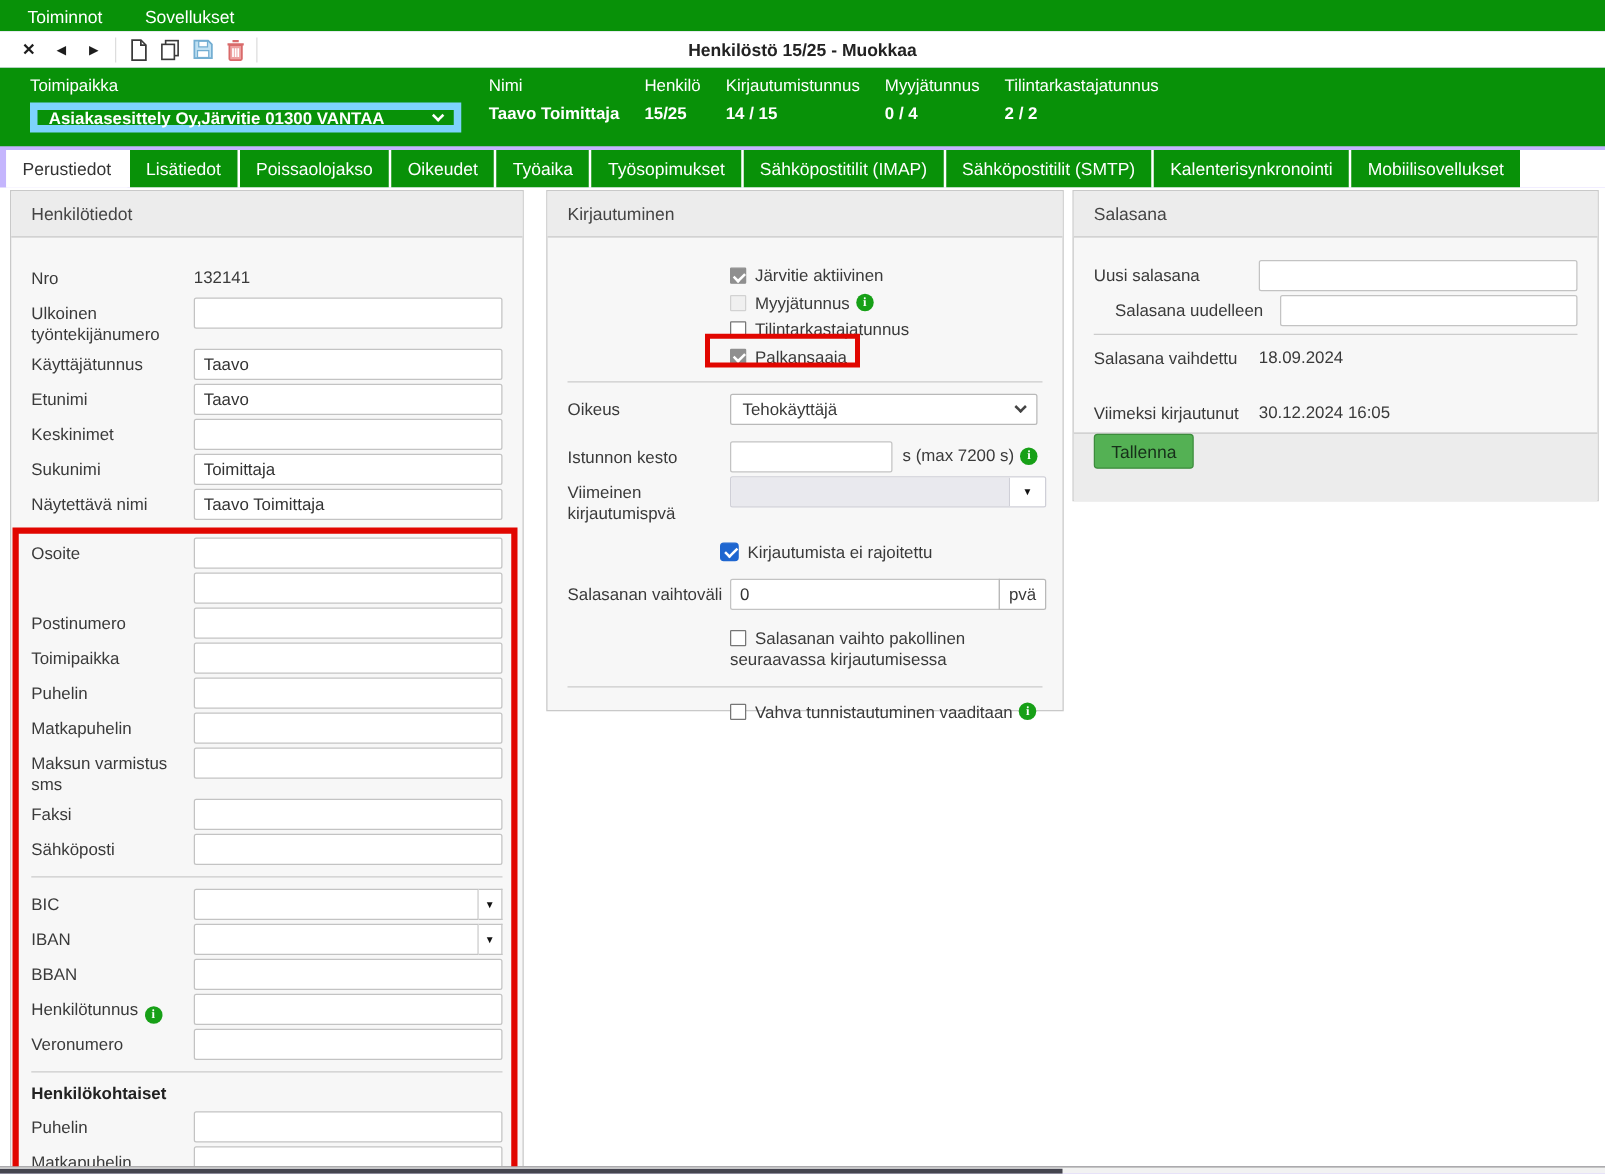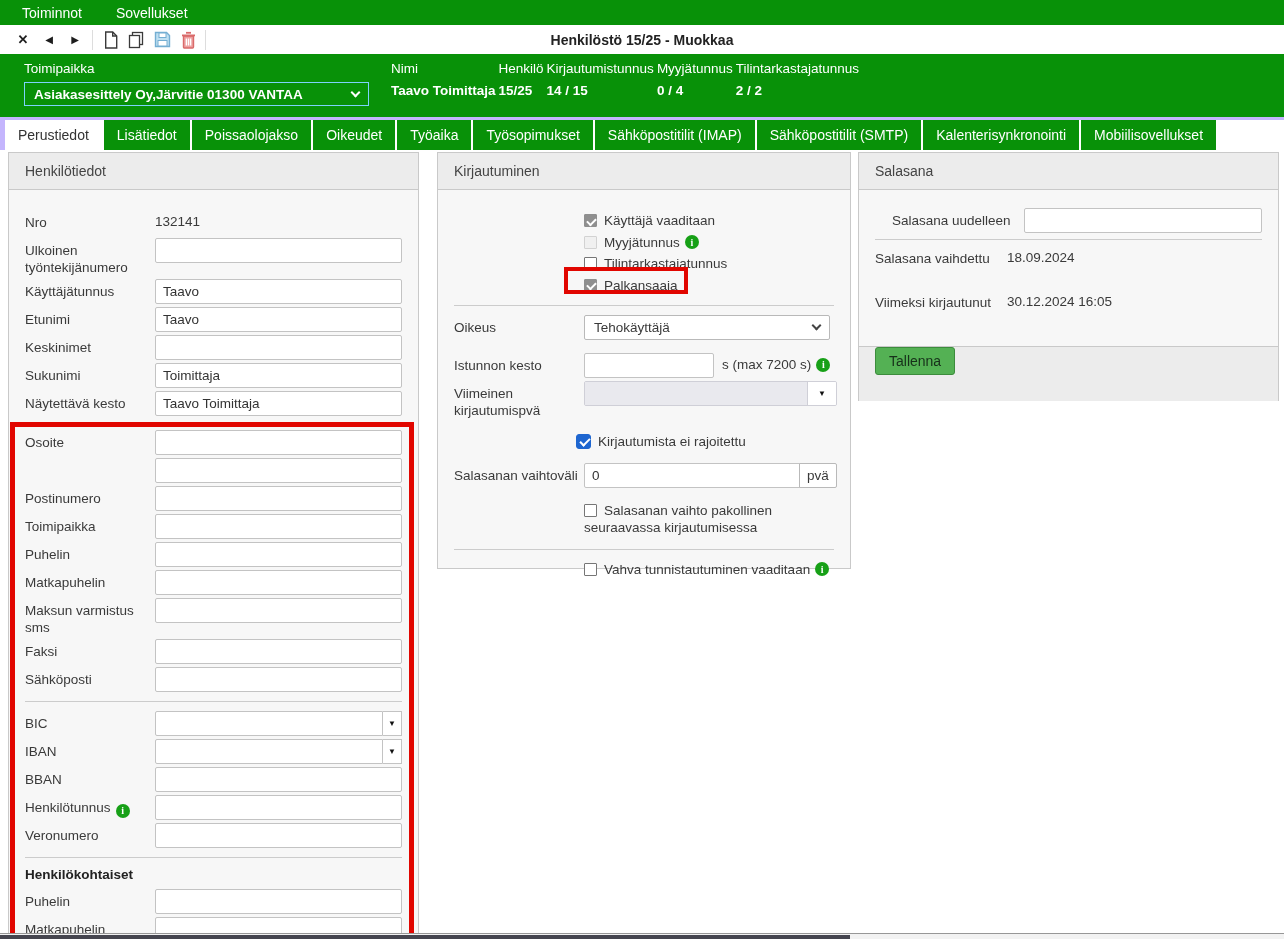--- a/index.html
+++ b/index.html
@@ -26,26 +26,26 @@
   .tbi{display:flex;align-items:center;justify-content:center;width:26px;height:22px;color:#1d1d1d;}
   .tbi.txt{font-weight:bold;font-size:13px;}
   .tbi.arr{font-size:10px;}
   .tbsep{width:1px;height:20px;background:#ddd;margin:0 4px;}
   .tb-title{position:absolute;left:0;right:0;text-align:center;font-weight:bold;font-size:14px;color:#222;pointer-events:none;}
 
   
   .gheader{height:63px;background:var(--green);color:#fff;display:flex;padding:7px 0 0 24px;}
   .gh-left{display:flex;flex-direction:column;gap:6px;}
   .gh-label{font-size:13.5px;}
-  .gsel{width:345px;height:24px;border:1px solid #7dd3fc;display:flex;align-items:center;
+  .gsel{width:345px;height:24px;border:6px solid #7dd3fc;display:flex;align-items:center;
         justify-content:space-between;padding:0 9px;font-weight:bold;font-size:13.5px;cursor:pointer;}
   .chev{width:7px;height:7px;border-right:2px solid #fff;border-bottom:2px solid #fff;
         transform:rotate(45deg);margin-top:-4px;}
   .chev.dark{border-color:#444;}
-  .gh-stats{display:flex;gap:3px;margin-left:22px;}
+  .gh-stats{display:flex;gap:20px;margin-left:22px;}
   .gstat{display:flex;flex-direction:column;gap:7px;}
   .gstat .v{font-weight:bold;}
 
   
   .tabs{display:flex;gap:2px;margin:3px 0 0 5px;height:30px;background:#fff;}
   .tab{background:var(--green);color:#fff;font-size:14px;display:flex;align-items:center;
        padding:0 13px;cursor:pointer;white-space:nowrap;}
   .tab.active{background:#fff;color:#333;}
 
   
@@ -234,21 +234,21 @@
               <input class="inp" value="" style="">
             </span>
         </div>
         <div class="frow">
           <span class="lbl">Sukunimi</span>
           <span class="ctl">
               <input class="inp" value="Toimittaja" style="">
             </span>
         </div>
         <div class="frow">
-          <span class="lbl">Näytettävä kesto</span>
+          <span class="lbl">Näytettävä nimi</span>
           <span class="ctl">
               <input class="inp" value="Taavo Toimittaja" style="">
             </span>
         </div>
 
         <div class="frow" style="margin-top:14px;">
           <span class="lbl">Osoite</span>
           <span class="ctl">
               <input class="inp" value="" style="">
             </span>
@@ -357,21 +357,21 @@
             </span>
         </div>
       </div>
     </div>
 
     <div class="panel" style="left:437px;top:2px;width:414px;height:417px;">
       <div class="panel-head">Kirjautuminen</div>
       <div class="pbody">
         <div class="cbrow ml">
           <span class="cb dis-on"></span>
-          <span>Käyttäjä vaaditaan</span>
+          <span>Järvitie aktiivinen</span>
         </div>
         <div class="cbrow ml">
           <span class="cb dis"></span>
           <span>Myyjätunnus</span>
           <span class="info-ic">i</span>
         </div>
         <div class="cbrow ml">
           <span class="cb"></span>
           <span>Tilintarkastajatunnus</span>
         </div>
@@ -438,20 +438,26 @@
           <span>Vahva tunnistautuminen vaaditaan</span>
           <span class="info-ic">i</span>
         </div>
       </div>
     </div>
 
     <div class="panel" style="left:858px;top:2px;width:421px;height:249px;">
       <div class="panel-head">Salasana</div>
       <div class="pbody" style="padding-top:18px;height:156px;">
         <div class="frow">
+          <span class="lbl" style="width:132px;">Uusi salasana</span>
+          <span class="ctl">
+              <input class="inp" value="" style="">
+            </span>
+        </div>
+        <div class="frow">
           <span class="lbl" style="width:132px;margin-left:17px;">Salasana uudelleen</span>
           <span class="ctl">
               <input class="inp" value="" style="">
             </span>
         </div>
         <hr class="hr" style="margin:6px 0 10px 0;">
         <div class="frow" style="min-height:20px;margin-bottom:24px;">
           <span class="lbl" style="width:132px;padding-top:0;">Salasana vaihdettu</span>
           <span>18.09.2024</span>
         </div>

